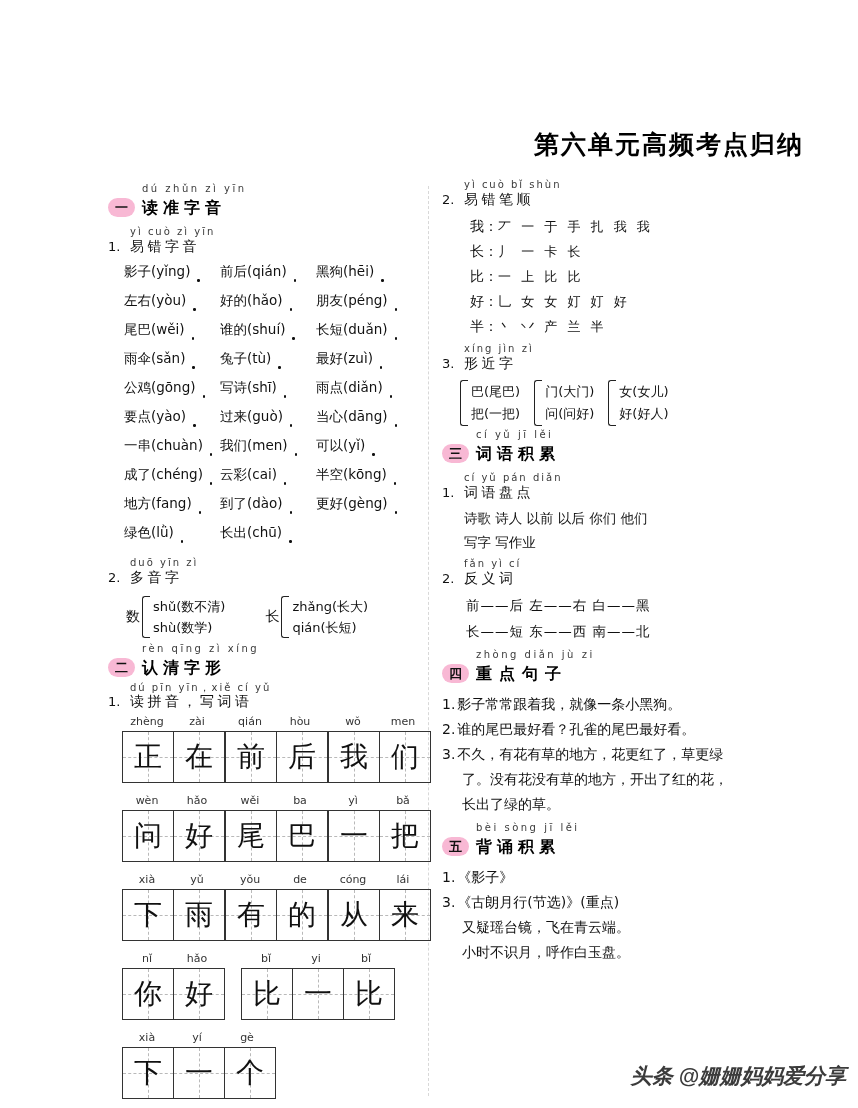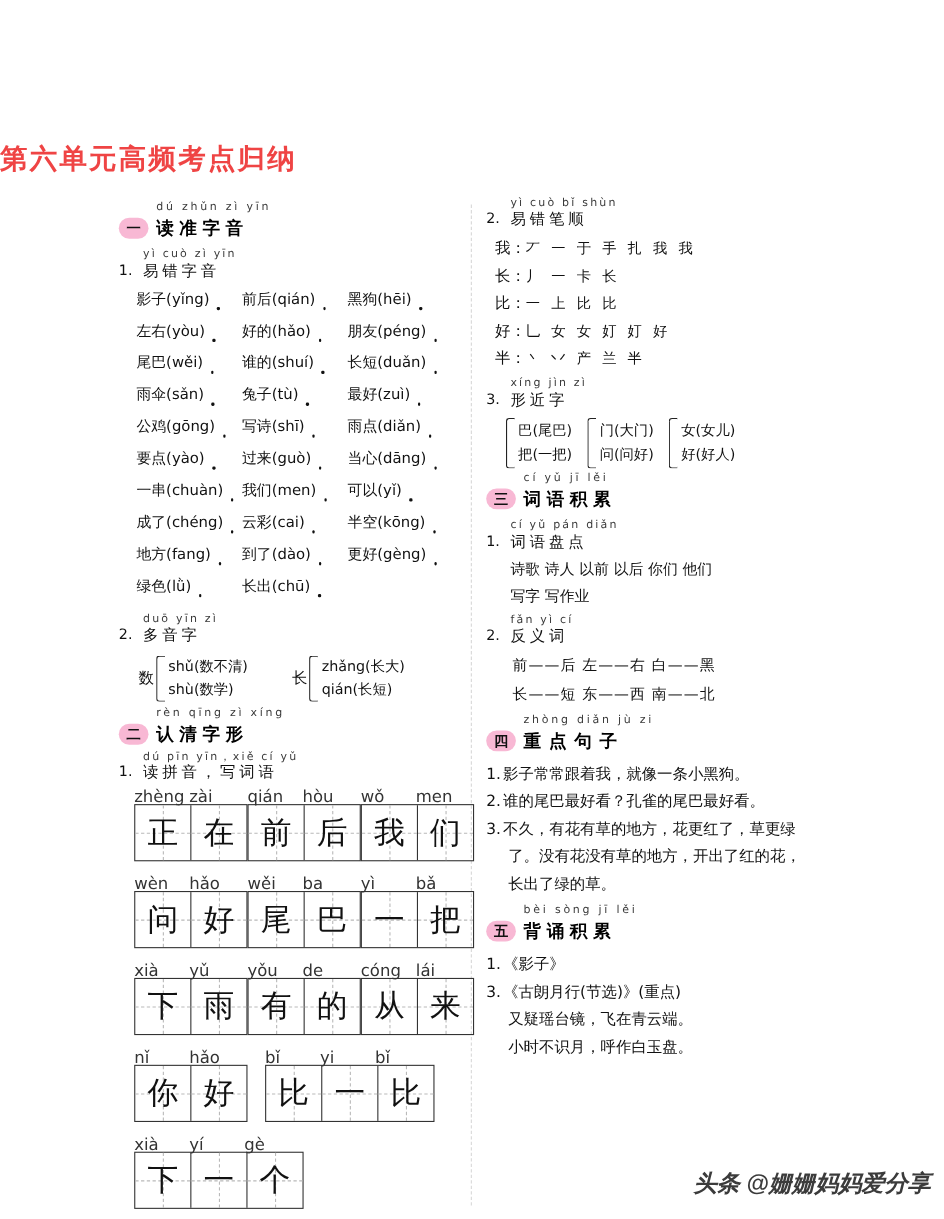--- a/index.html
+++ b/index.html
@@ -1,22 +1,22 @@
 <!DOCTYPE html>
 <html><head>
 <meta charset="utf-8">
 <style>
   html,body{margin:0;padding:0;background:#fff;}
   body{width:858px;height:1108px;position:relative;
        font-family:"DejaVu Sans","Liberation Sans",sans-serif;color:#1a1a1a;}
 
   .page{position:absolute;left:0;top:0;width:858px;height:1108px;overflow:hidden;}
 
-  .title{position:absolute;left:0;top:128px;width:804px;text-align:left;
-         font-size:25px;font-weight:bold;letter-spacing:2px;color:#ef4444;
+  .title{position:absolute;left:0;top:128px;width:804px;text-align:right;
+         font-size:25px;font-weight:bold;letter-spacing:2px;color:#000000;
          font-family:"DejaVu Sans","Liberation Sans",sans-serif;}
 
   .divider{position:absolute;left:428px;top:186px;width:0;height:910px;
            border-left:1px dashed #d8d8d8;}
 
   .col{position:absolute;top:186px;}
   .col-left{left:108px;width:312px;}
   .col-right{left:442px;width:316px;}
 
   
@@ -51,36 +51,36 @@
   .poly-char{font-size:14px;color:#111;margin-right:2px;}
   .brace{width:7px;align-self:stretch;border-left:1px solid #222;
          border-top:1px solid #222;border-bottom:1px solid #222;
          margin-right:3px;border-radius:3px 0 0 3px;}
   .poly-lines div{font-size:13px;line-height:21px;color:#111;white-space:nowrap;}
 
   
   .grid-block{margin:2px 0 0 14px;}
   .grid-row{margin-bottom:11px;}
   .py-row{display:flex;height:16px;}
-  .py-row span{width:50px;font-size:15px;color:#333;}
+  .py-row span{width:50px;text-align:center;font-size:11px;color:#333;}
   .cells{display:flex;border:1.2px solid #333;width:max-content;}
   .cell{width:50px;height:50px;border-right:1px solid #333;position:relative;
         display:flex;align-items:center;justify-content:center;}
   .cell:last-child{border-right:none;}
   .cell::before{content:"";position:absolute;left:0;right:0;top:50%;
                 border-top:1px dashed #b9b9b9;}
   .cell::after{content:"";position:absolute;top:0;bottom:0;left:50%;
                border-left:1px dashed #b9b9b9;}
   .cell b{position:relative;z-index:2;font-size:28px;font-weight:normal;color:#111;
           font-family:"DejaVu Serif","Liberation Serif",serif;}
   .gap{width:16px;display:inline-block;}
   .grid-line{display:flex;}
 
   
-  .stroke{margin:4px 0 0 8px;}
+  .stroke{margin:4px 0 0 28px;}
   .stroke div{font-size:14px;line-height:25px;color:#111;white-space:nowrap;}
   .stroke .st-seq{letter-spacing:3px;font-size:13px;}
 
   
   .simset{display:flex;margin:6px 0 0 18px;}
   .sim{display:flex;align-items:center;margin-right:14px;}
   .sim .brace{height:44px;}
   .sim-lines div{font-size:13px;line-height:22px;color:#111;white-space:nowrap;}
 
   

